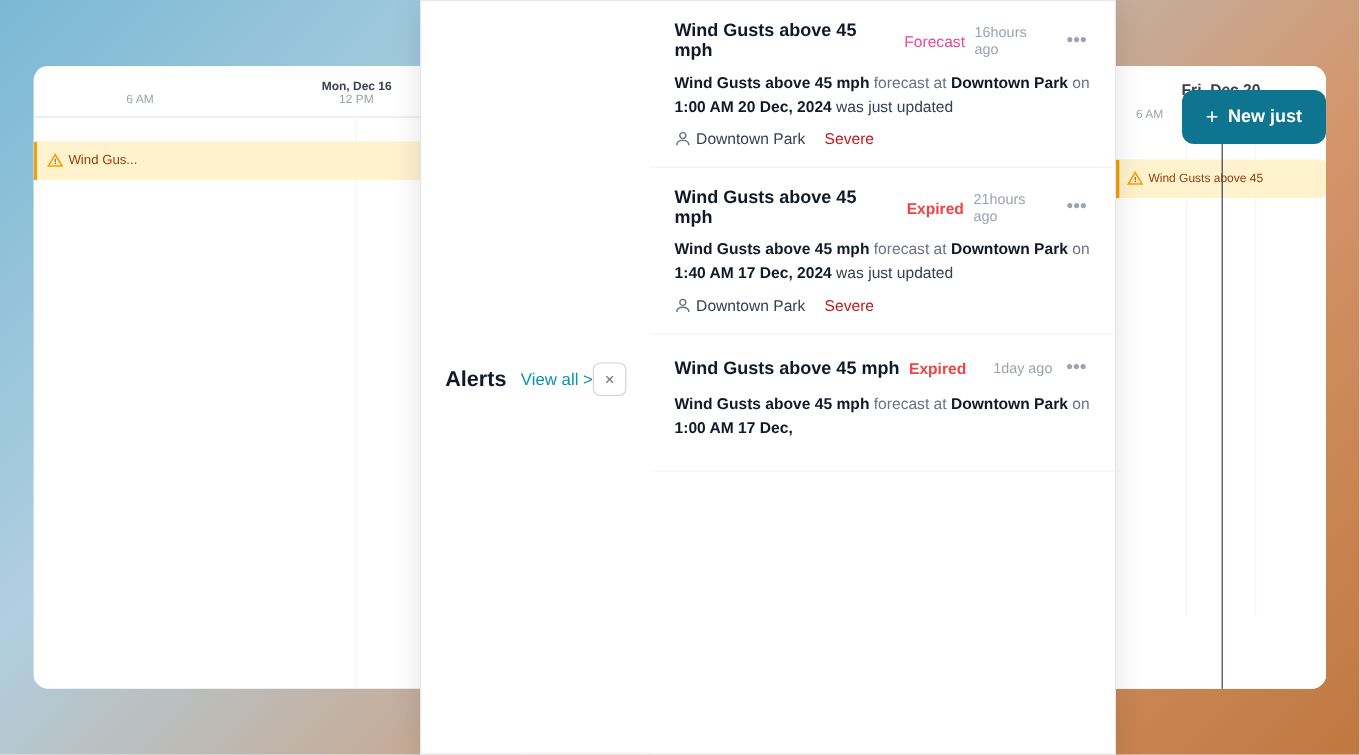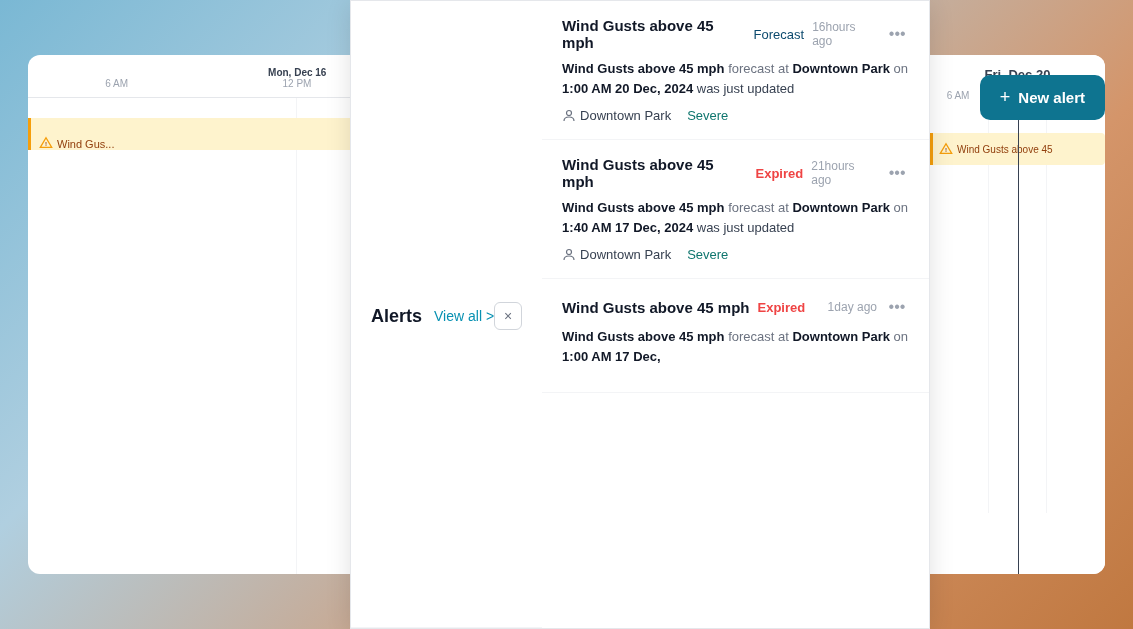--- a/index.html
+++ b/index.html
@@ -105,21 +105,20 @@
       font-size: 11px;
       color: #92400e;
       font-weight: 500;
       white-space: nowrap;
       overflow: hidden;
     }
 
     .alert-bar-left {
       left: 0;
       right: 0;
-      align-items: flex-end;
     }
 
     .warn-icon-small {
       width: 14px;
       height: 14px;
       flex-shrink: 0;
     }
 
     
     .alerts-panel {
@@ -195,21 +194,21 @@
     }
 
     .alert-name {
       font-size: 15px;
       font-weight: 700;
       color: #111827;
     }
 
     .alert-status-forecast {
       font-size: 13px;
-      color: #0c4a6e;
+      color: #ec4899;
       font-weight: 500;
       text-align: center;
     }
 
     .alert-status-expired {
       font-size: 13px;
       color: #ef4444;
       font-weight: 700;
     }
 
@@ -264,21 +263,21 @@
     .meta-location {
       display: flex;
       align-items: center;
       gap: 4px;
       font-size: 13px;
       color: #374151;
     }
 
     .meta-severity {
       font-size: 13px;
-      color: #0f766e;
+      color: #b91c1c;
       font-weight: 500;
       text-align: center;
     }
 
     
     .new-alert-btn {
       position: absolute;
       right: 28px;
       top: 75px;
       background: #0e7490;
@@ -412,21 +411,21 @@
       <div class="alert-body">
         <span class="bold">Wind Gusts above 45 mph</span><span class="teal"> forecast at </span><span class="bold-dark">Downtown Park</span><span class="teal"> on </span><span class="bold-dark">1:00 AM 17 Dec,</span>
       </div>
     </div>
 
   </div>
 </div>
 
 <button class="new-alert-btn">
   <span class="plus-icon">+</span>
-  <span>New alert</span>
+  <span>New just</span>
 </button>
 
 <div style="position:absolute;right:28px;top:55px;width:175px;bottom:55px;background:white;border-radius:0 12px 12px 0;overflow:hidden;z-index:5;">
   <div style="display:flex;justify-content:center;padding:12px 0 8px;font-size:13px;font-weight:600;color:#374151;">Fri, Dec 20</div>
   <div style="display:flex;justify-content:space-around;padding-bottom:4px;">
     <span style="font-size:10px;color:#9ca3af;">6 AM</span>
     <span style="font-size:10px;color:#9ca3af;">12 PM</span>
     <span style="font-size:10px;color:#9ca3af;">6 PM</span>
   </div>
   <div style="position:relative;margin-top:8px;">

